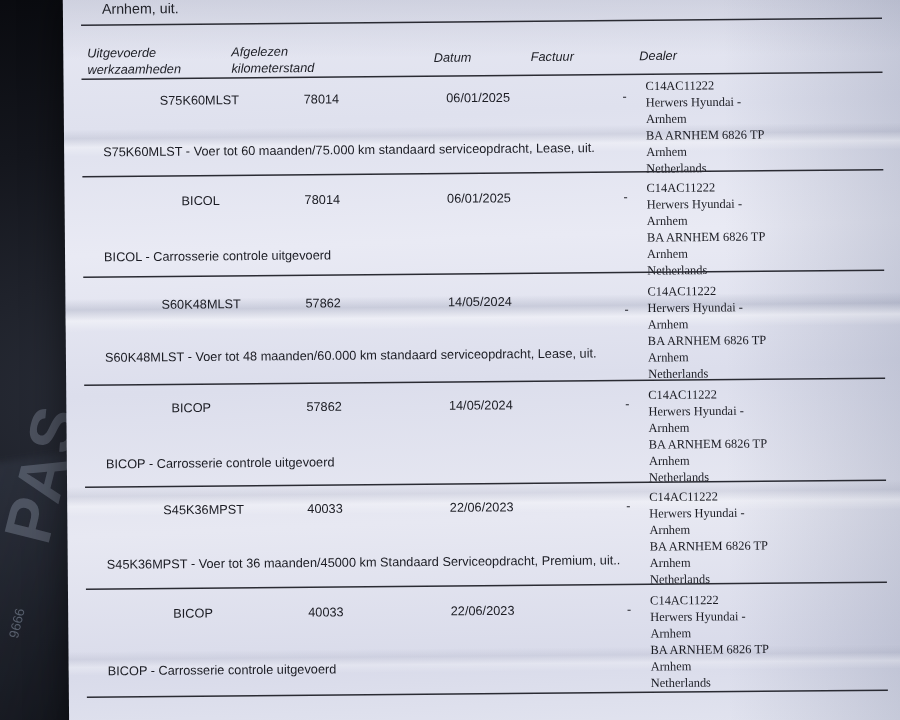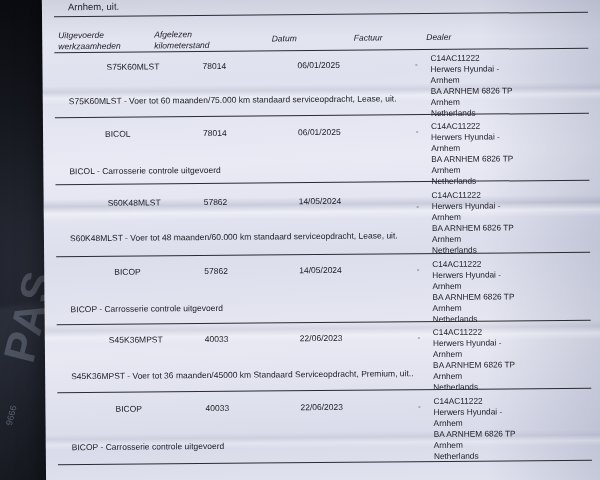--- a/index.html
+++ b/index.html
@@ -133,20 +133,21 @@
   .cell-code   { text-align: left; }
   .cell-km     { text-align: center; }
   .cell-date   { text-align: left; }
   .cell-fact   { text-align: center; }
   .dealer {
     position: absolute;
     font-size: 8.3px;
     line-height: 1.32;
     color: #1b1c23;
     white-space: pre-line;
+    font-family: Liberation Serif, serif;
   }
   .desc {
     position: absolute;
     font-size: 8.5px;
     color: #1b1c23;
     white-space: nowrap;
   }
 </style>
 </head>
 <body>
@@ -167,40 +168,40 @@
 
     <div class="doc">
 
       <div class="top-line" style="left:26px; top:7px;">Arnhem, uit.</div>
       <div class="rule" style="top:22px;"></div>
 
       <div class="col-head" style="left:16px; top:36px; width:90px; text-align:left;">Uitgevoerde
 werkzaamheden</div>
       <div class="col-head" style="left:112px; top:36px; width:92px; text-align:left;">Afgelezen
 kilometerstand</div>
-      <div class="col-head" style="left:212px; top:41px; width:60px; text-align:center;">Datum</div>
+      <div class="col-head" style="left:212px; top:41px; width:60px; text-align:right;">Datum</div>
       <div class="col-head" style="left:296px; top:41px; width:60px; text-align:center;">Factuur</div>
       <div class="col-head" style="left:384px; top:41px; width:60px; text-align:left;">Dealer</div>
 
       <div class="rule" style="top:58px;"></div>
 
       <div class="row-cell cell-code" style="left:16px; top:68px;">S75K60MLST</div>
       <div class="row-cell cell-km" style="left:112px; top:68px;">78014</div>
       <div class="row-cell cell-date" style="left:207px; top:68px;">06/01/2025</div>
       <div class="row-cell cell-fact" style="left:296px; top:68px; width:60px;">-</div>
       <div class="dealer" style="left:388px; top:62px;">C14AC11222
 Herwers Hyundai -
 Arnhem
 BA ARNHEM 6826 TP
 Arnhem
 Netherlands</div>
       <div class="desc" style="left:26px; top:102px;">S75K60MLST - Voer tot 60 maanden/75.000 km standaard serviceopdracht, Lease, uit.</div>
       <div class="rule" style="top:123px;"></div>
 
-      <div class="row-cell cell-code" style="left:14px; top:135px;">BICOL</div>
+      <div class="row-cell cell-code" style="left:30px; top:135px;">BICOL</div>
       <div class="row-cell cell-km" style="left:112px; top:135px;">78014</div>
       <div class="row-cell cell-date" style="left:207px; top:135px;">06/01/2025</div>
       <div class="row-cell cell-fact" style="left:296px; top:135px; width:60px;">-</div>
       <div class="dealer" style="left:388px; top:130px;">C14AC11222
 Herwers Hyundai -
 Arnhem
 BA ARNHEM 6826 TP
 Arnhem
 Netherlands</div>
       <div class="desc" style="left:26px; top:172px;">BICOL - Carrosserie controle uitgevoerd</div>

